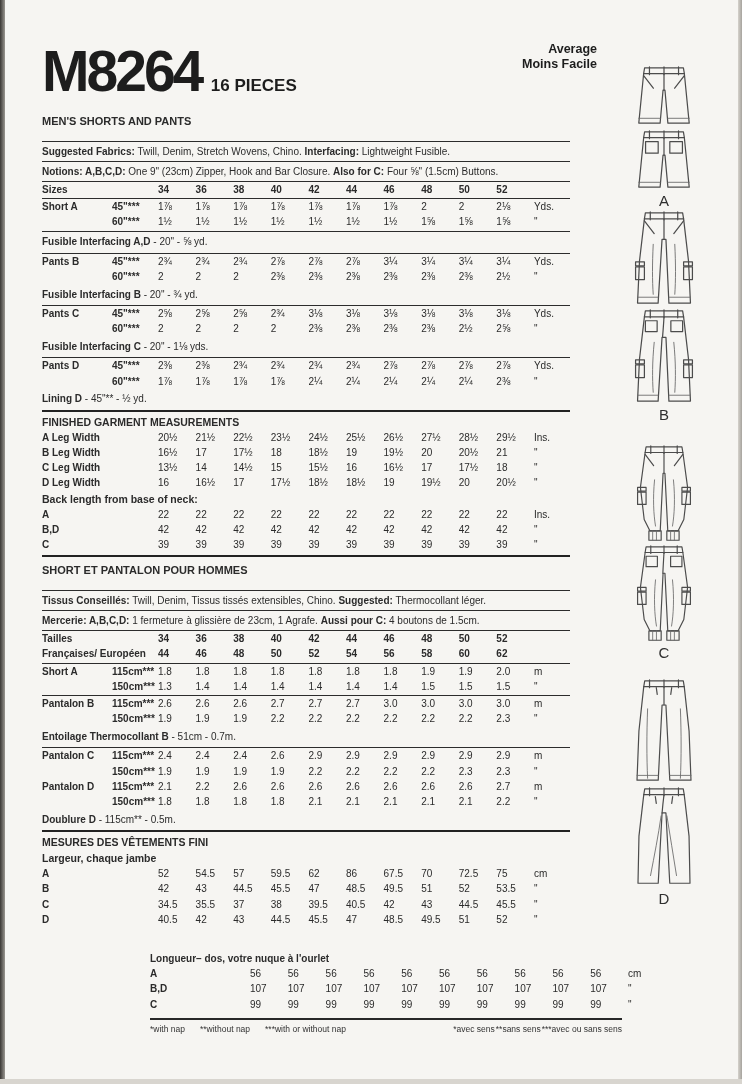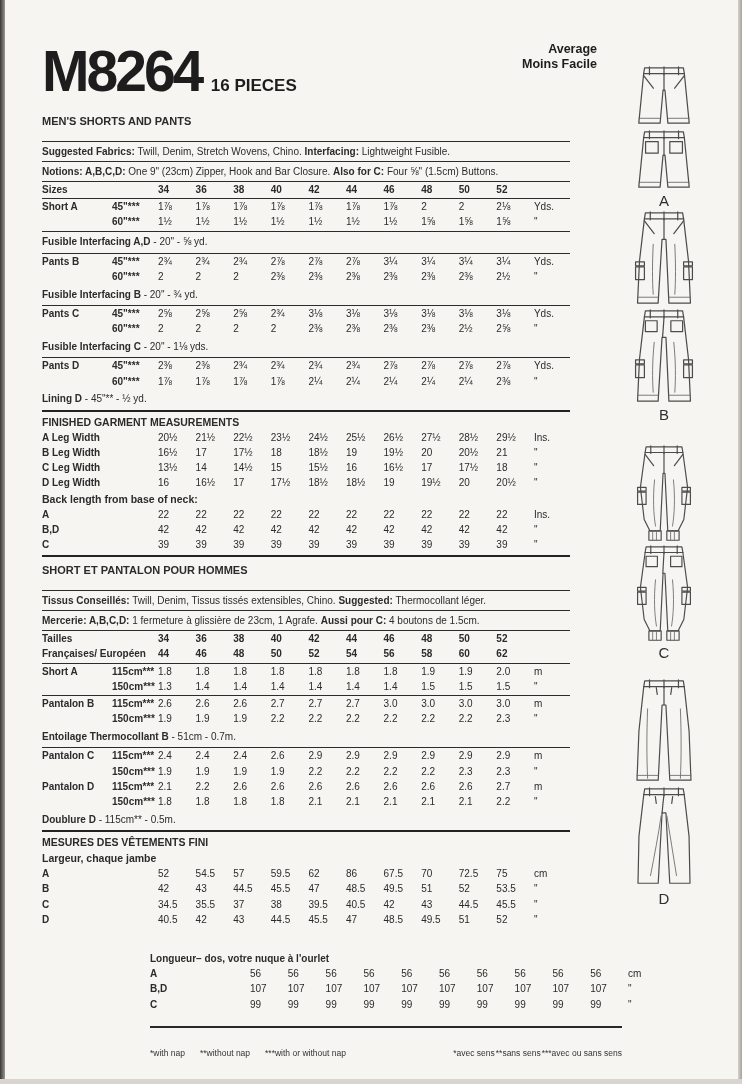--- a/index.html
+++ b/index.html
@@ -40,22 +40,22 @@
   .note{font-size:10px;line-height:16px;padding:2.5px 0;white-space:nowrap;}
   .sect{font-size:10.5px;font-weight:700;line-height:16px;} .gap2{margin-top:2px;}
   #back-rows{border-bottom:2.8px solid #222;padding-bottom:3px;}
 
   .lng{margin-left:108px;width:562px;margin-top:24px;}
   .lng-title{font-size:10px;font-weight:700;line-height:15px;}
   .lrow{display:grid;grid-template-columns:100px repeat(10,37.8px) 42px;
     font-size:10px;line-height:15.2px;}
   .lrow .wlab{font-weight:700;}
 
-  .foot{margin-left:108px;width:472px;margin-top:14px;border-top:2.6px solid #282828;
-    padding-top:20px;display:flex;font-size:8.5px;color:#333;}
+  .foot{margin-left:108px;width:472px;margin-top:6px;border-top:2.6px solid #282828;
+    padding-top:4px;display:flex;font-size:8.5px;color:#333;}
   .fgrp{display:flex;gap:15px;white-space:nowrap;}
   .fgrp.right{margin-left:auto;gap:1px;}
 
   .figs{position:absolute;left:588px;top:0;width:152px;}
   .view{position:absolute;left:0;width:152px;text-align:center;}
   .view svg{display:block;margin:0 auto;}
   .vlab{font-size:15px;color:#2f2f2f;line-height:18px;}
   .vA{top:64px;} .vB{top:210px;} .vC{top:444px;} .vD{top:678px;}
   .ln{fill:none;stroke:#4c4c4c;stroke-width:1.25;stroke-linejoin:round;stroke-linecap:round;}
   .ln2{fill:none;stroke:#6a6a6a;stroke-width:0.9;stroke-linejoin:round;stroke-linecap:round;}

